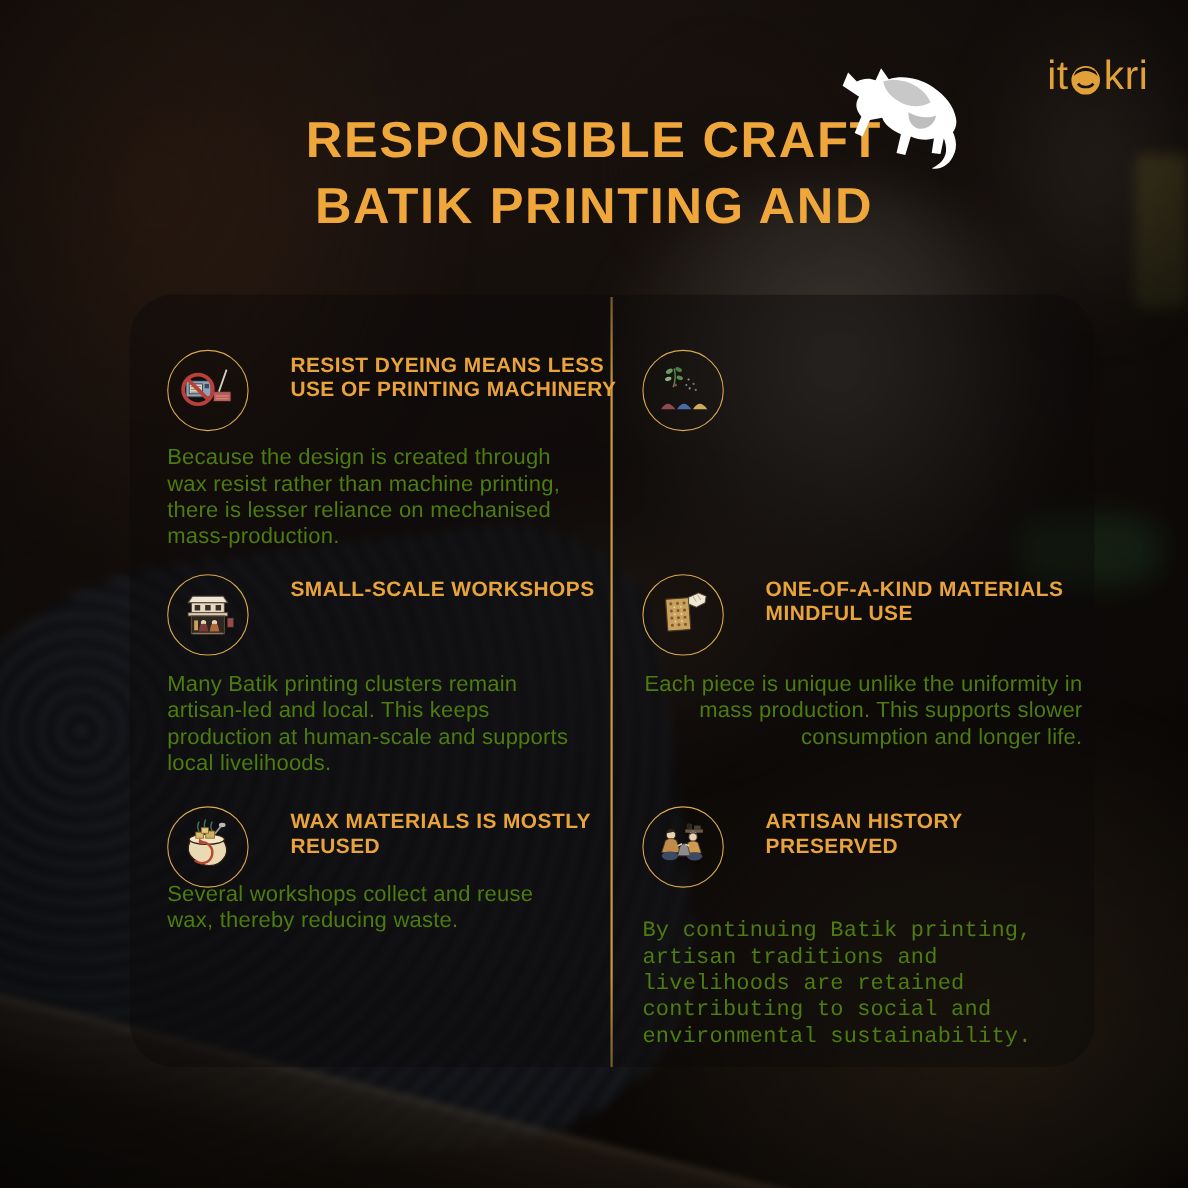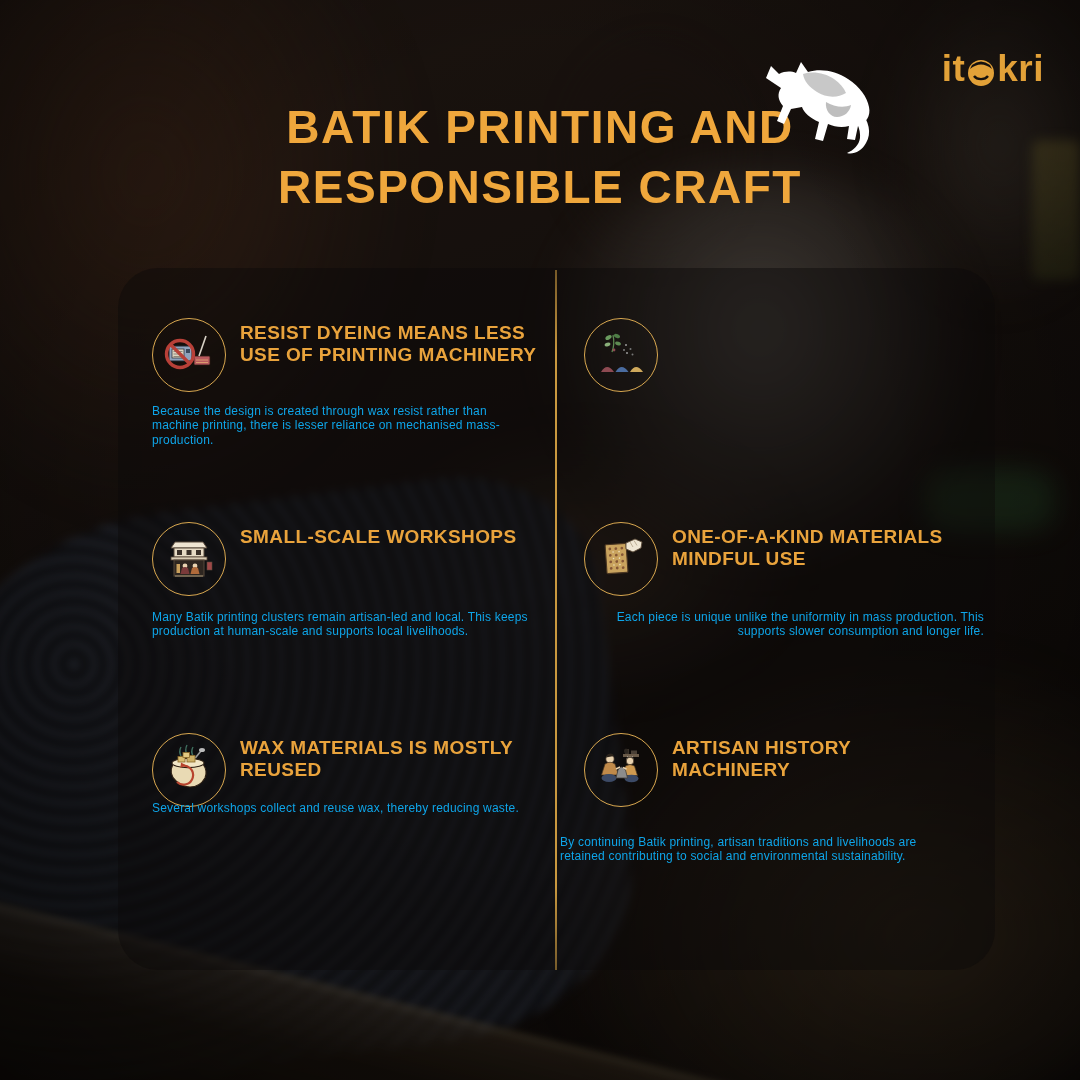--- a/index.html
+++ b/index.html
@@ -37,37 +37,37 @@
   .bg-table{left:-60px;top:888px;width:820px;height:210px;transform:rotate(14deg);transform-origin:left top;
     background:linear-gradient(180deg,rgba(150,130,96,.45) 0,rgba(66,52,36,.55) 10px,rgba(26,19,12,.85) 70px,rgba(14,10,7,.9) 100%);
     filter:blur(3px);}
   .bg-tint{left:0;top:0;width:1080px;height:1080px;background:rgba(12,8,6,.34);}
   .bg-vignette{left:0;top:0;width:1080px;height:1080px;
     background:radial-gradient(ellipse at 50% 42%,rgba(0,0,0,0) 45%,rgba(0,0,0,.5) 100%);}
   
   .title{position:absolute;left:0;right:0;top:98px;text-align:center;z-index:5;
     color:#EFA73C;font-weight:bold;font-size:46px;line-height:1.3;letter-spacing:1.5px;}
   .logo{position:absolute;top:48px;right:36px;z-index:6;display:flex;align-items:center;
-    color:#E2A138;font-size:37px;font-weight:bold;letter-spacing:.5px;}
+    color:#E2A138;font-size:37px;font-weight:normal;letter-spacing:.5px;}
   .logo svg{margin:6px 1px 0 1px;display:block;}
   .cat{position:absolute;left:748px;top:52px;z-index:6;}
   
   .panel{position:absolute;left:118px;top:268px;width:877px;height:702px;z-index:2;
     background:rgba(12,9,8,.45);border-radius:40px;}
   .divider{position:absolute;left:555px;top:270px;width:2px;height:700px;z-index:3;
     background:linear-gradient(180deg,rgba(201,152,63,.55),#C9983F 12%,#C9983F 88%,rgba(201,152,63,.55));}
   
-  .section{position:absolute;z-index:5;display:flex;align-items:flex-start;}
+  .section{position:absolute;z-index:5;display:flex;align-items:flex-start;gap:24px;}
   .icon-circle{flex:0 0 auto;width:74px;height:74px;border:1.6px solid #D9A850;border-radius:50%;
     display:flex;align-items:center;justify-content:center;box-sizing:border-box;}
   .section h3{margin:4px 0 0 14px;color:#E9A33C;font-size:19px;line-height:1.16;letter-spacing:.4px;}
   .h-left{max-width:300px;}
   .h-right{max-width:330px;}
   .h-narrow{max-width:210px;}
-  .body{position:absolute;z-index:5;margin:0;color:#0ea5e9;font-size:12px;line-height:1.2;letter-spacing:.2px;}
+  .body{position:absolute;z-index:5;margin:0;color:#4d7c0f;font-size:20px;line-height:1.2;letter-spacing:.2px;}
 </style>
 </head>
 <body>
 
 <div id="canvas">
 
   <div>
     <div class="bg-shape bg-base"></div>
     <div class="bg-shape bg-loom"></div>
     <div class="bg-shape bg-wall-tr"></div>
@@ -94,22 +94,22 @@
   </div>
 
   <svg class="cat" width="142" height="114" viewBox="0 0 142 114">
     <path fill="#ffffff" d="M18,26 l5,-12 l8,8 c6,-3 12,-3 17,-1 l5,-11 l7,10 c13,-4 28,-1 40,7 c12,8 19,18 21,28 c2,9 -3,16 -11,19 l-3,14 l-8,-1 l2,-13 c-7,2 -14,1 -21,-2 l-5,17 l-8,-2 l4,-17 c-9,-4 -15,-9 -17,-15 l-11,2 l-7,15 l-7,-3 l6,-15 c-5,-6 -6,-12 -2,-18 z"></path>
     <path fill="#ffffff" d="M112,58 c9,11 12,23 6,33 c-4,8 -13,12 -19,10 c7,-3 12,-8 13,-15 c1,-9 -4,-18 -10,-26 z"></path>
     <path fill="#9a9a9a" opacity=".55" d="M55,22 c10,-3 22,-1 31,5 c6,4 10,9 12,14 c-8,5 -20,5 -29,-1 c-8,-5 -13,-11 -14,-18 z"></path>
     <path fill="#6f6f6f" opacity=".45" d="M78,50 c8,5 18,6 25,3 c-1,7 -7,12 -14,12 c-7,0 -12,-7 -11,-15 z"></path>
   </svg>
 
   <div class="title">
+    <div>RESPONSIBLE CRAFT</div>
     <div>BATIK PRINTING AND</div>
-    <div>RESPONSIBLE CRAFT</div>
   </div>
 
   <div class="panel"></div>
   <div class="divider"></div>
 
   <div class="section" style="left:152px;top:318px;">
     <div class="icon-circle">
       <svg width="56" height="56" viewBox="0 0 56 56">
         <rect x="33" y="29" width="16" height="9" rx="1" fill="#b85a5e" stroke="#2a1a12" stroke-width=".8"></rect>
         <path d="M35,33 h12 M35,35.5 h12" stroke="#d99a6e" stroke-width="1"></path>
@@ -240,17 +240,17 @@
         <ellipse cx="16" cy="36" rx="7.5" ry="4" fill="#3c4a66"></ellipse>
         <circle cx="37" cy="19" r="3.8" fill="#e8d2b0" stroke="#3a2c20" stroke-width=".8"></circle>
         <path d="M33.2,18 a3.8,3.8 0 0 1 7.6,0 l-1,-3.5 h-5.6 z" fill="#eeeae0"></path>
         <path d="M32.5,24 q4.5,-3 9,0 l3,9.5 h-15 z" fill="#cf9a50" stroke="#4a3622" stroke-width=".7"></path>
         <ellipse cx="38.5" cy="36.5" rx="7" ry="3.8" fill="#3c4a66"></ellipse>
         <path d="M25,28 q3.5,-6 7.5,0 l2,8 h-11.5 z" fill="#8c8c8c" stroke="#44403a" stroke-width=".8"></path>
         <line x1="23" y1="27" x2="27" y2="25" stroke="#e8d2b0" stroke-width="1.4"></line>
         <line x1="33.5" y1="27" x2="30" y2="25.5" stroke="#e8d2b0" stroke-width="1.4"></line>
       </svg>
     </div>
-    <h3 class="h-right h-narrow">ARTISAN HISTORY MACHINERY</h3>
-  </div>
-  <p class="body" style="left:560px;top:835px;width:400px;">By continuing Batik printing, artisan traditions and livelihoods are retained contributing to social and environmental sustainability.</p>
+    <h3 class="h-right h-narrow">ARTISAN HISTORY PRESERVED</h3>
+  </div>
+  <p class="body" style="left:584px;top:835px;width:400px;font-family:Liberation Mono, monospace;">By continuing Batik printing, artisan traditions and livelihoods are retained contributing to social and environmental sustainability.</p>
 
 </div>
 
 </body></html>

